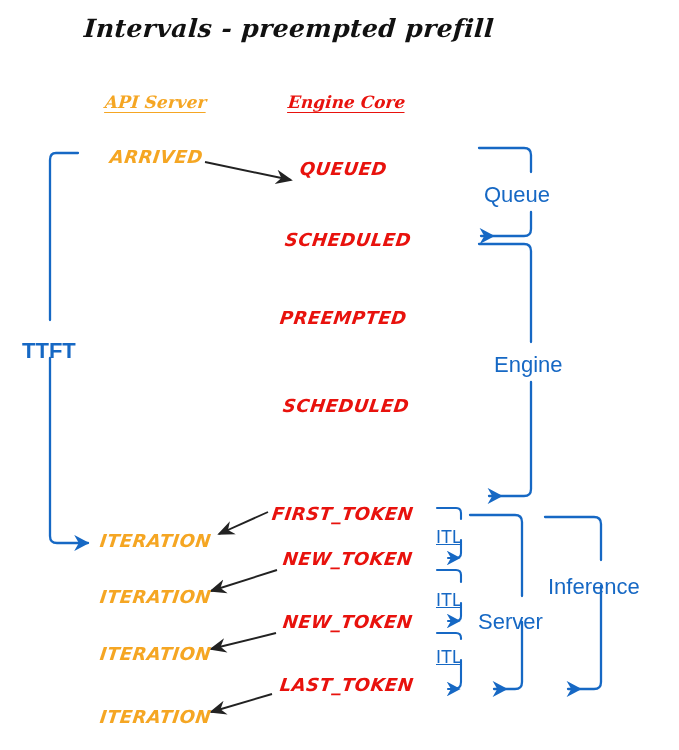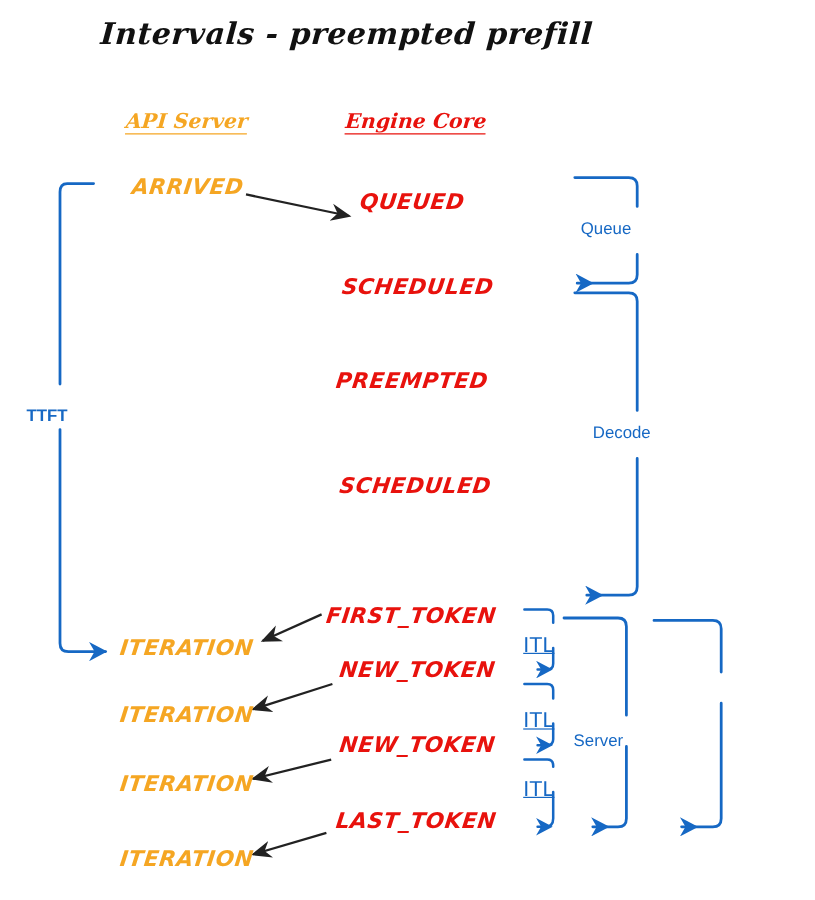--- a/index.html
+++ b/index.html
@@ -40,21 +40,21 @@
     font-size:18px;
     letter-spacing:.5px;
     transform:skewX(-7deg);
   }
   .state.orange{color:#F5A623;}
   .state.red{color:#E8120D;}
 
   
   .blab{
     font-family:"Liberation Sans", sans-serif;
-    font-size:14px;
+    font-size:22px;
     color:#1668C4;
     font-weight:400;
   }
   .blab.small{font-size:18px;text-decoration:underline;}
 
   svg.overlay{position:absolute;left:0;top:0;width:679px;height:750px;
               pointer-events:none;}
 </style>
 </head>
 <body>
@@ -138,19 +138,20 @@
   <div class="t state red" style="left:285px;top:229px;">SCHEDULED</div>
   <div class="t state red" style="left:280px;top:307px;">PREEMPTED</div>
   <div class="t state red" style="left:283px;top:395px;">SCHEDULED</div>
   <div class="t state red" style="left:272px;top:503px;">FIRST_TOKEN</div>
   <div class="t state red" style="left:283px;top:548px;">NEW_TOKEN</div>
   <div class="t state red" style="left:283px;top:611px;">NEW_TOKEN</div>
   <div class="t state red" style="left:280px;top:674px;">LAST_TOKEN</div>
 
   <div class="t blab" style="left:22px;top:338px;font-weight:bold;">TTFT</div>
   <div class="t blab" style="left:484px;top:182px;">Queue</div>
-  <div class="t blab" style="left:494px;top:352px;">Decode</div>
+  <div class="t blab" style="left:494px;top:352px;">Engine</div>
   <div class="t blab small" style="left:436px;top:527px;">ITL</div>
   <div class="t blab small" style="left:436px;top:590px;">ITL</div>
   <div class="t blab small" style="left:436px;top:647px;">ITL</div>
   <div class="t blab" style="left:478px;top:609px;">Server</div>
+  <div class="t blab" style="left:548px;top:574px;">Inference</div>
 
 </div>
 
 </body></html>

